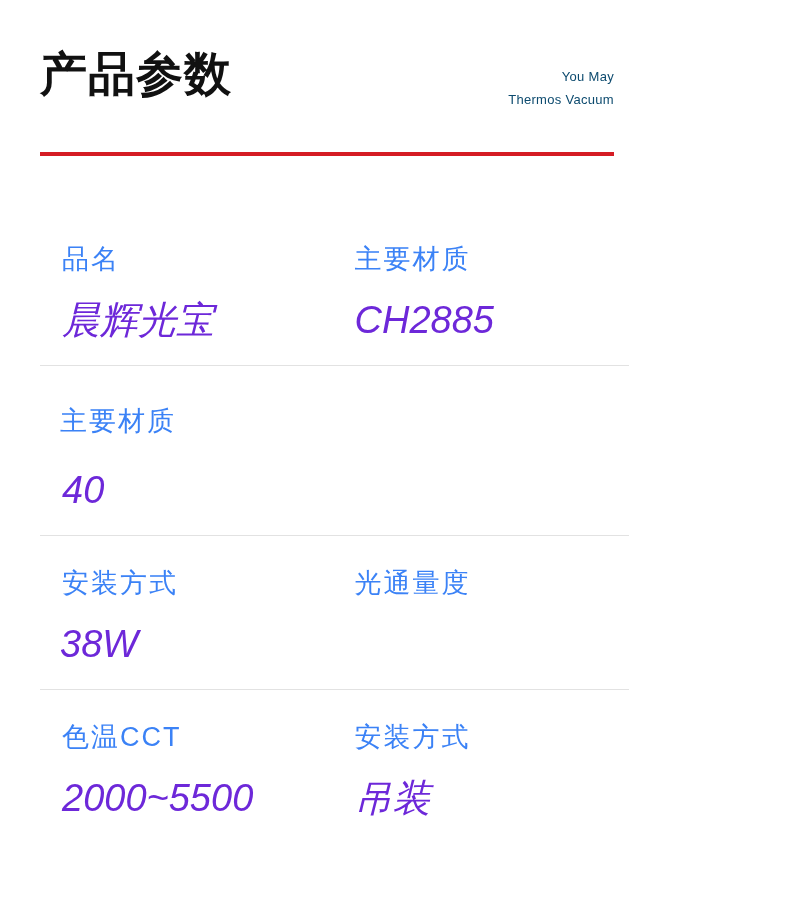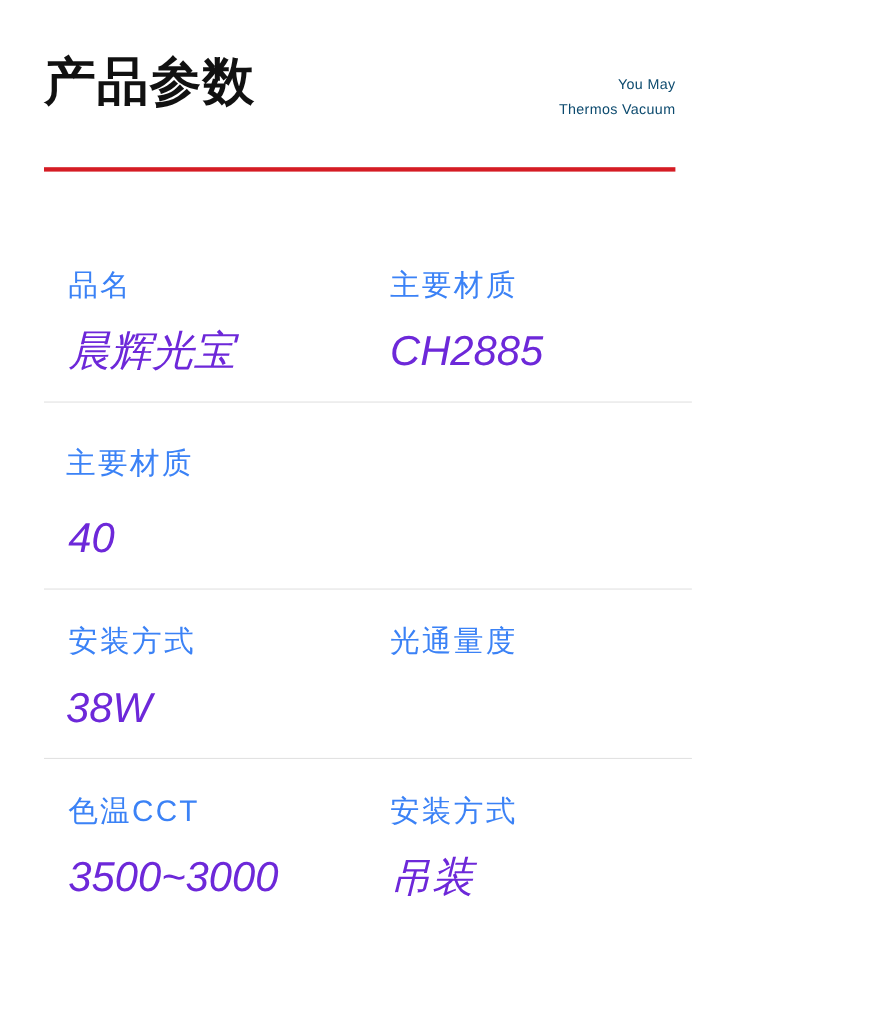--- a/index.html
+++ b/index.html
@@ -132,18 +132,18 @@
     </div>
     <div class="row value-row with-line">
       <div class="cell right">38W</div>
     </div>
 
     <div class="row label-row">
       <div class="cell left">色温CCT</div>
       <div class="cell right">安装方式</div>
     </div>
     <div class="row value-row">
-      <div class="cell left">3500~3000</div>
+      <div class="cell left">2000~5500</div>
       <div class="cell right">吊装</div>
     </div>
 
   </div>
 </div>
 
 </body></html>

